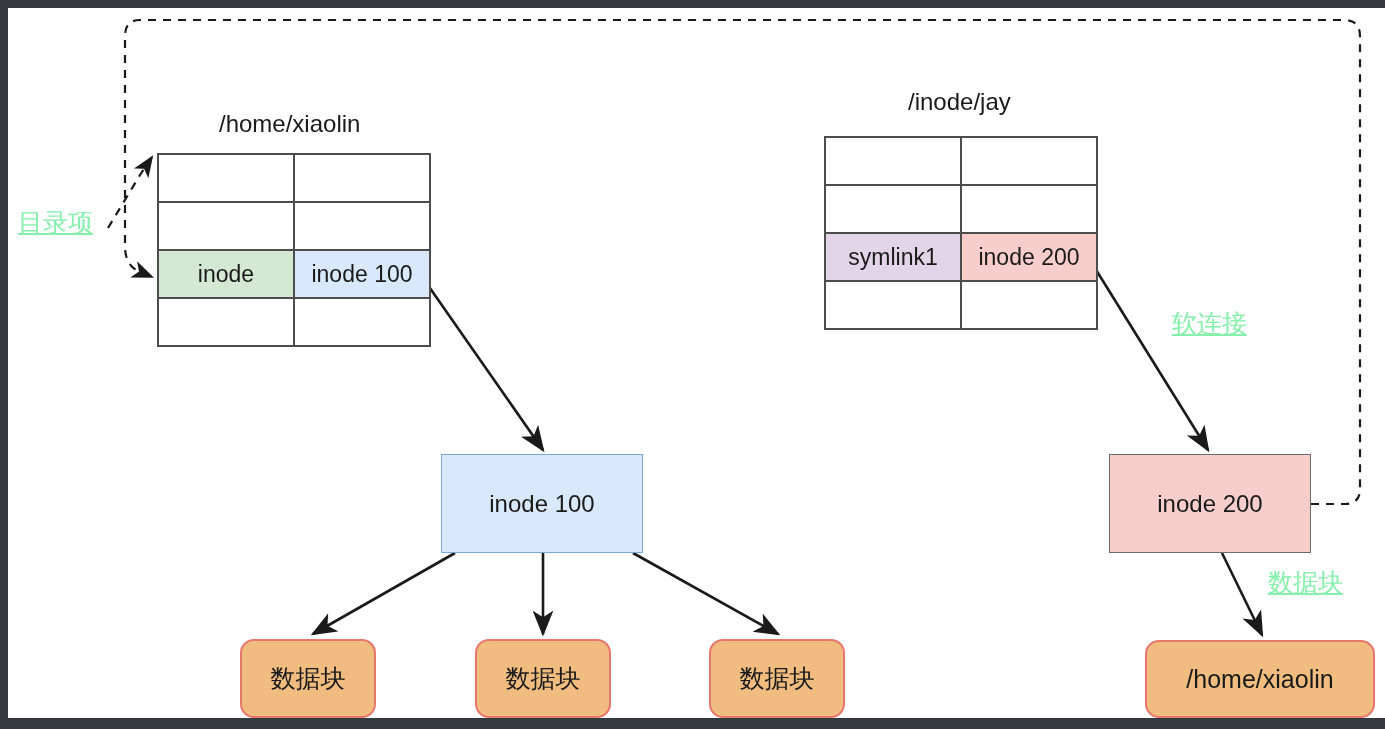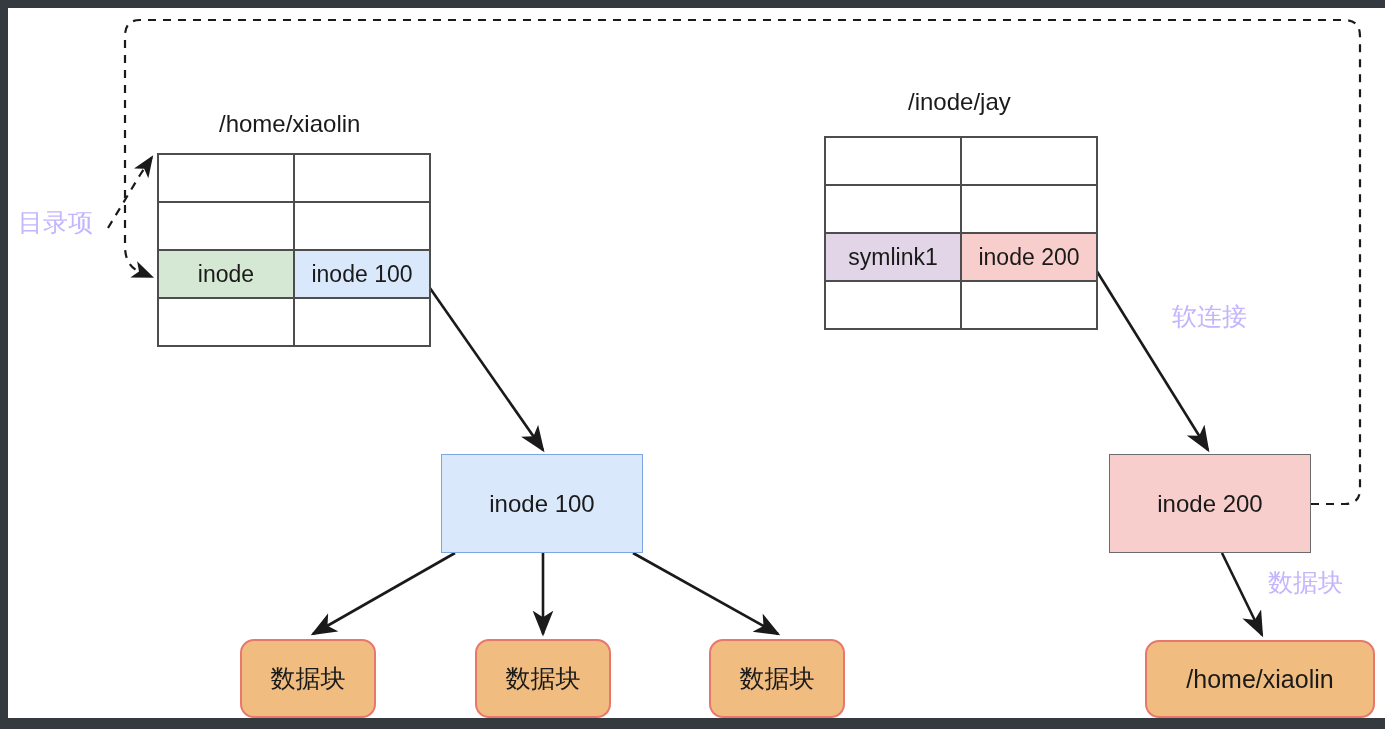--- a/index.html
+++ b/index.html
@@ -61,25 +61,26 @@
     color: #1a1a1a;
     white-space: nowrap;
   }
   #caption-xiaolin { left: 219px; top: 110px; }
   #caption-jay     { left: 908px; top: 88px; }
 
   
   .plain-label {
     position: absolute;
     font-size: 25px;
-    color: #c4b5fd;
+    color: #86efac;
     white-space: nowrap;
+    text-decoration: underline;
   }
   #label-dirent   { left: 18px;   top: 206px; }
-  #label-softlink { left: 1172px; top: 300px; }
+  #label-softlink { left: 1172px; top: 307px; }
   #label-datablk  { left: 1268px; top: 566px; }
 
   
   .node-rect {
     position: absolute;
     display: flex;
     align-items: center;
     justify-content: center;
     font-size: 24px;
     color: #1a1a1a;

